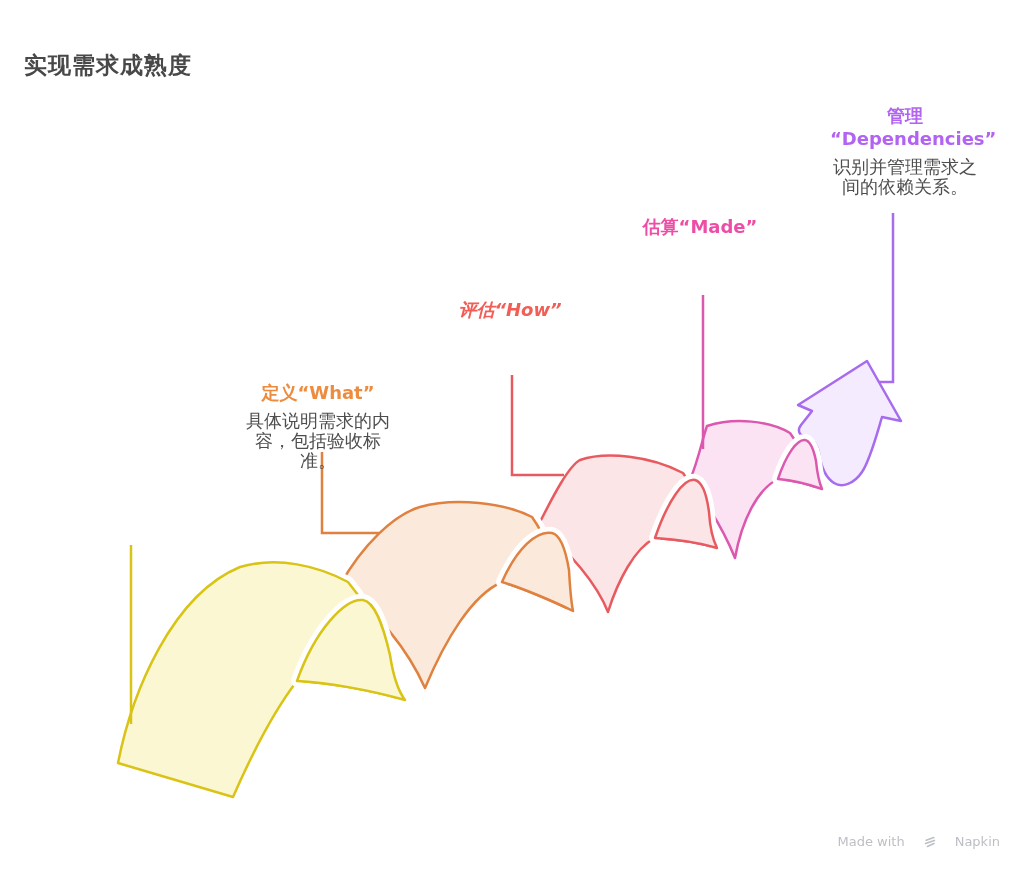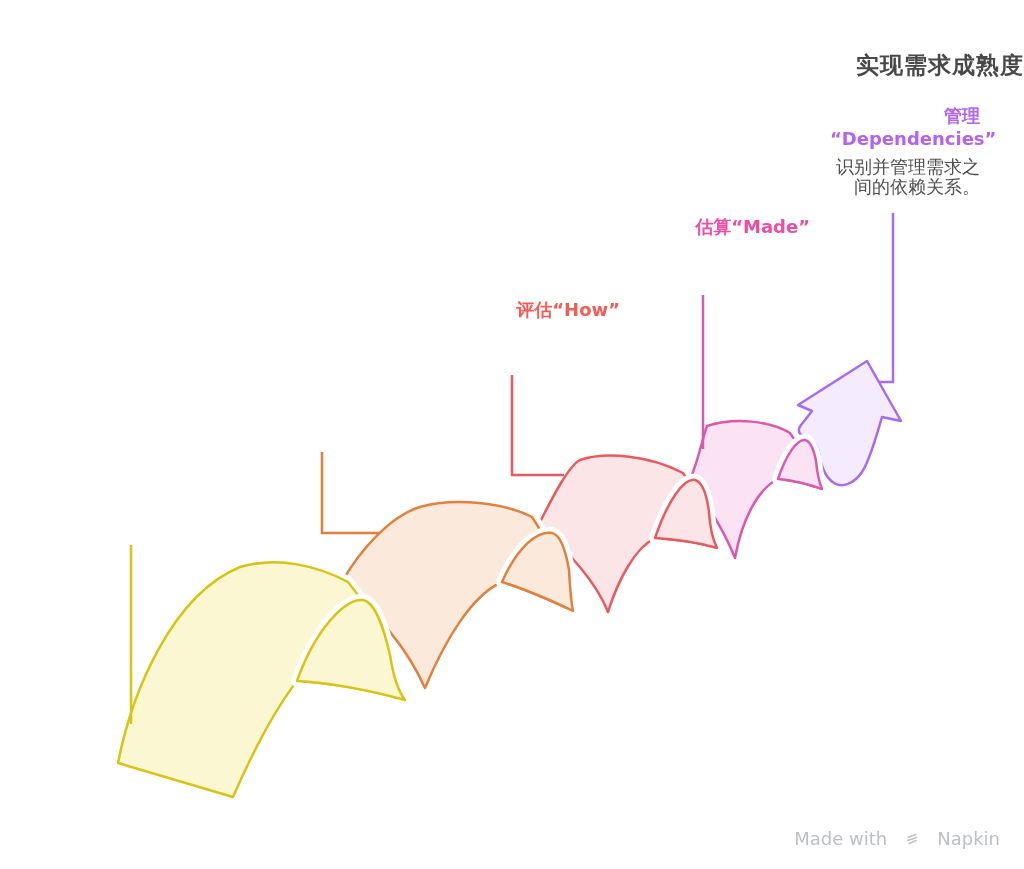--- a/index.html
+++ b/index.html
@@ -1,36 +1,36 @@
 <!DOCTYPE html>
 <html><head>
 <meta charset="utf-8">
 <style>
   html,body{margin:0;padding:0;background:#fff;}
   .canvas{
     position:relative;width:1024px;height:869px;background:#fff;overflow:hidden;
     font-family:"DejaVu Sans","Liberation Sans",sans-serif;
   }
   .title{
-    position:absolute;left:0;right:0;top:50px;text-align:right;
+    position:absolute;left:0;right:0;top:50px;text-align:left;
     font-size:23px;font-weight:700;color:#484848;letter-spacing:1px;padding-left:24px;
   }
   .diagram-svg{position:absolute;left:0;top:0;}
   .wave .halo{stroke:#fff;stroke-width:12;fill:#fff;stroke-linejoin:round;stroke-linecap:round;}
   .wave .main{fill:var(--fill);stroke:var(--stroke);stroke-width:2.5;stroke-linejoin:round;}
   .wave .halo-open{stroke:#fff;stroke-width:12;fill:none;stroke-linecap:round;}
   .wave .inner{fill:var(--fill);stroke:var(--stroke);stroke-width:2.5;stroke-linejoin:round;}
   .connector{stroke:var(--stroke);stroke-width:2.5;fill:none;stroke-linecap:butt;}
-  .stage{position:absolute;width:220px;text-align:right;}
+  .stage{position:absolute;width:220px;text-align:center;}
   .stage-label{font-size:18px;font-weight:700;color:var(--label);line-height:23px;margin:0 auto;}
   .stage-label.narrow{width:150px;}
   .stage-desc{font-size:18px;color:#4E4E4E;line-height:20px;width:150px;margin:7px auto 0 auto;}
   .watermark{
     position:absolute;right:24px;bottom:20px;display:flex;align-items:center;gap:18px;
-    font-size:18px;color:#BCBFC5;cursor:pointer;margin-left:16px;
+    font-size:13px;color:#BCBFC5;cursor:pointer;margin-left:16px;
   }
   .napkin-icon{display:inline-block;}
 </style>
 </head>
 <body>
 
 <div class="canvas">
 
   <div class="title">实现需求成熟度</div>
 
@@ -69,21 +69,25 @@
       <path class="inner" d="M 297,681 C 315,630 345,598 363,600 C 375,602 383,625 390,655 C 393,675 399,692 405,700 C 370,690 325,682 297,681 Z"></path>
     </g>
 
     <path class="connector" d="M 131,545 L 131,724" style="--stroke: #D9C315; --fill: #FBF7D3; --label: #DFC60F;"></path>
     <path class="connector" d="M 322,452 L 322,533 L 379,533" style="--stroke: #E08140; --fill: #FBEADB; --label: #ED8B3E;"></path>
     <path class="connector" d="M 512,375 L 512,475 L 564,475" style="--stroke: #E75A60; --fill: #FCE5E7; --label: #F25D55;"></path>
     <path class="connector" d="M 703,295 L 703,449" style="--stroke: #DB58AE; --fill: #FBE3F4; --label: #EE4DA6;"></path>
     <path class="connector" d="M 893,213 L 893,382 L 879,382" style="--stroke: #A76BEF; --fill: #F4ECFE; --label: #B263F2;"></path>
   </svg>
 
-  <div class="stage" style="left: 400px; top: 298px; --stroke: #E75A60; --fill: #FCE5E7; --label: #F25D55;">
+  <div class="stage" style="left: 208px; top: 381px; --stroke: #E08140; --fill: #FBEADB; --label: #ED8B3E;">
+    <div class="stage-label">定义“What”</div>
+    <div class="stage-desc">具体说明需求的内容，包括验收标准。</div>
+  </div>
+  <div class="stage" style="left: 400px; top: 298px; font-style: italic; --stroke: #E75A60; --fill: #FCE5E7; --label: #F25D55;">
     <div class="stage-label">评估“How”</div>
   </div>
   <div class="stage" style="left: 590px; top: 215px; --stroke: #DB58AE; --fill: #FBE3F4; --label: #EE4DA6;">
     <div class="stage-label">估算“Made”</div>
   </div>
   <div class="stage" style="left: 795px; top: 104px; --stroke: #A76BEF; --fill: #F4ECFE; --label: #B263F2;">
     <div class="stage-label narrow">管理 “Dependencies”</div>
     <div class="stage-desc">识别并管理需求之间的依赖关系。</div>
   </div>
 

